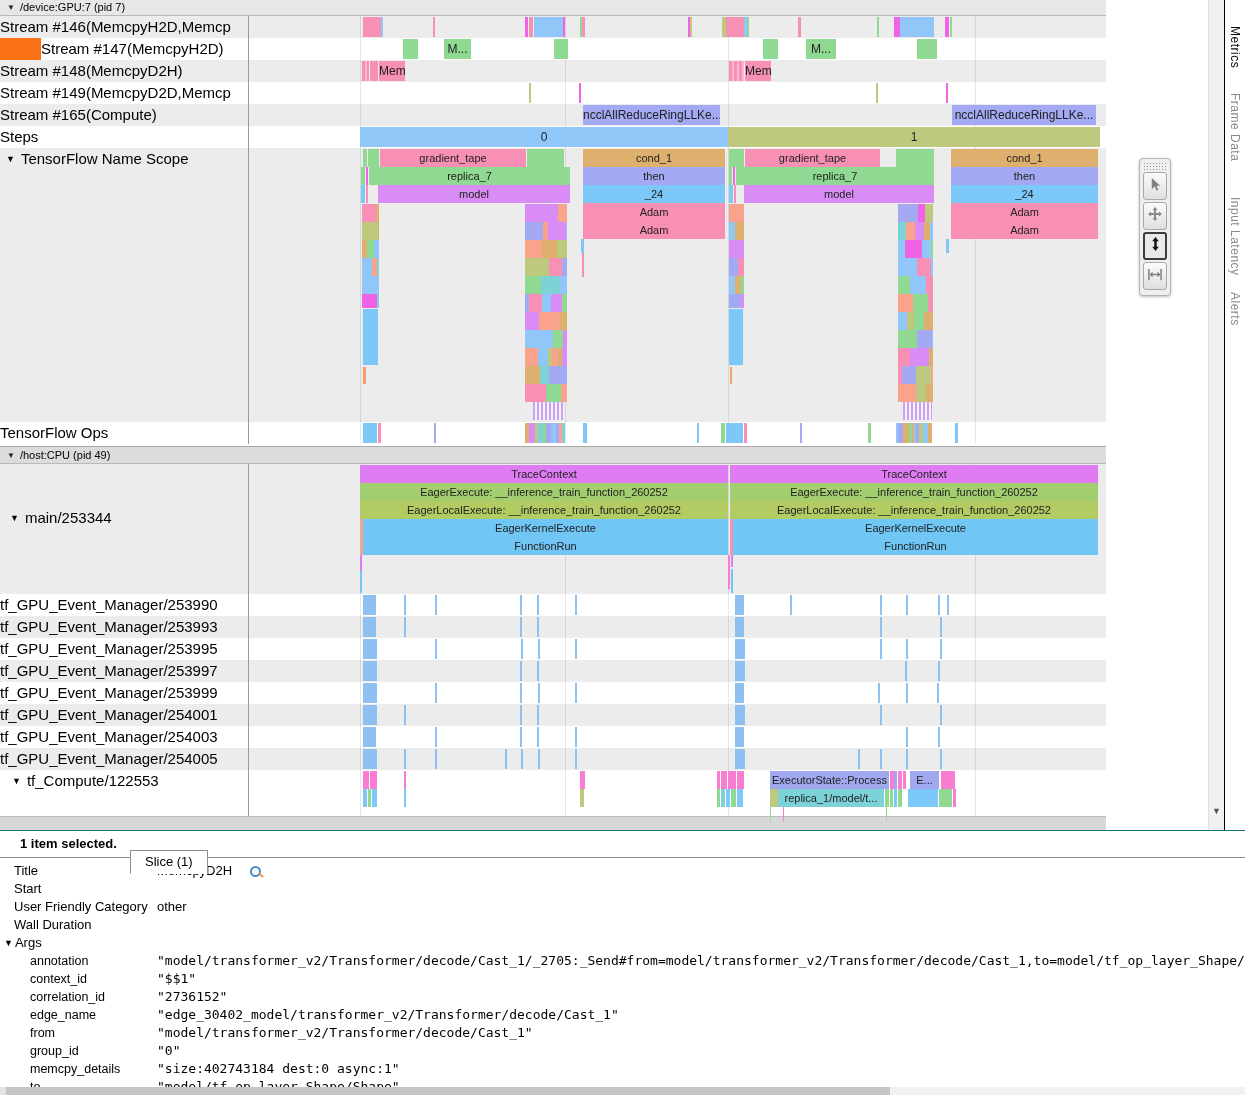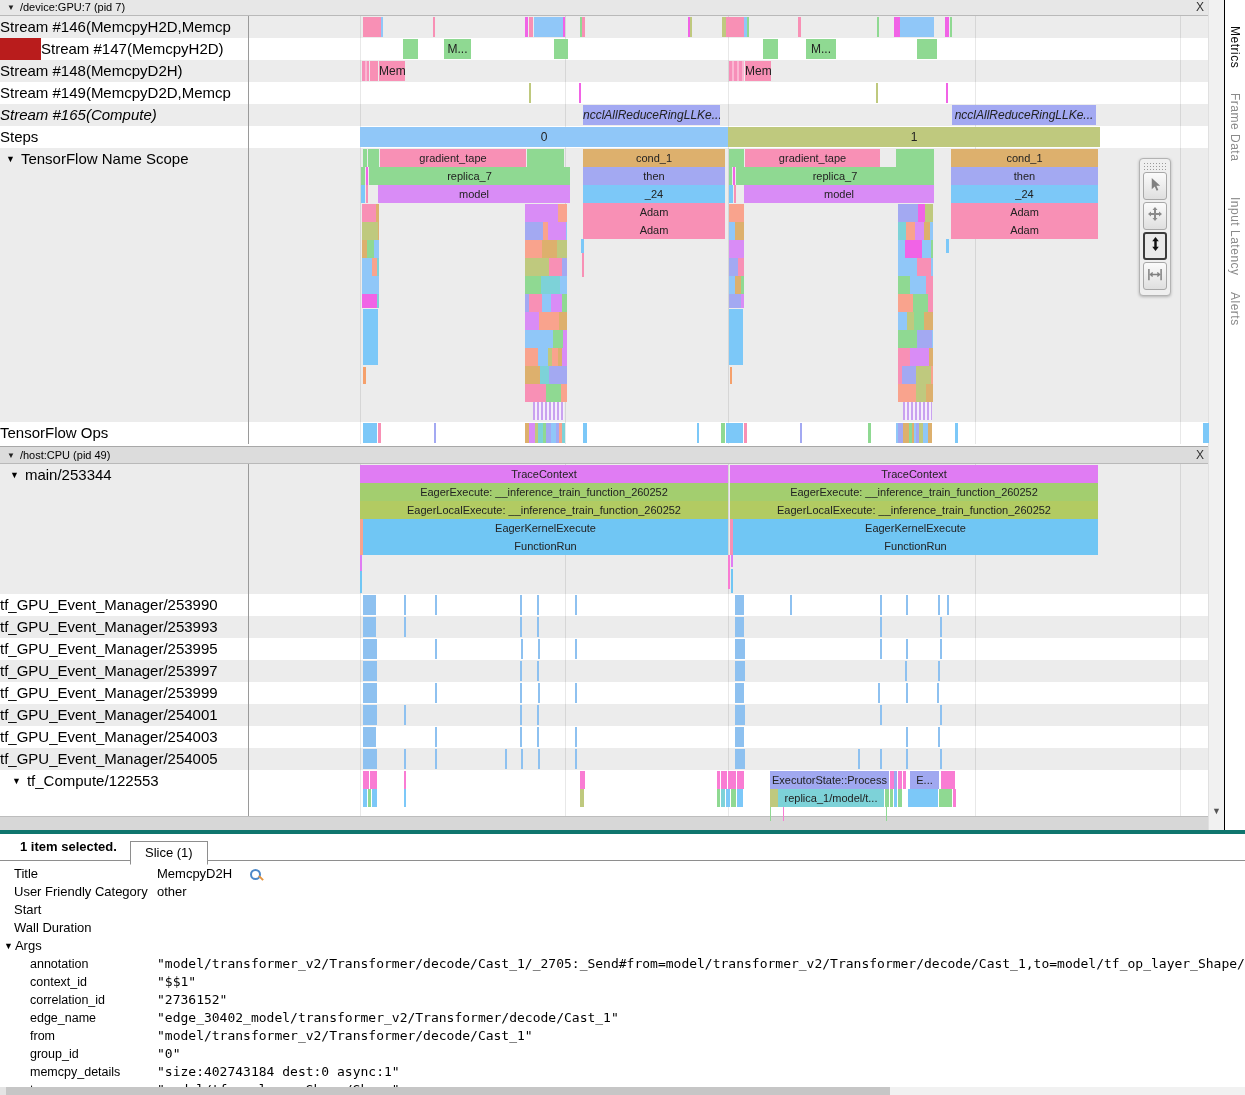--- a/index.html
+++ b/index.html
@@ -1,19 +1,19 @@
 <!DOCTYPE html>
 <html><head>
 <meta charset="utf-8">
 <style>
   html,body{margin:0;padding:0;background:#fff;}
   #root{position:relative;width:1245px;height:1095px;overflow:hidden;
         font-family:"Liberation Sans",sans-serif;color:#000;background:#fff;}
   
-  #trace{position:absolute;left:0;top:0;width:1224px;height:830px;overflow:hidden;background:#b91c1c;}
+  #trace{position:absolute;left:0;top:0;width:1106px;height:830px;overflow:hidden;background:#f97316;}
   .panel-header{position:relative;width:1208px;height:15px;background:#E7E7E7;
      border-bottom:1px solid #B9B9B9;font-size:11px;line-height:15px;white-space:nowrap;}
   .panel-header .hdr-arrow{display:inline-block;margin:0 5px 0 7px;font-size:8px;vertical-align:1px;color:#222;}
   .panel-header .close-x{position:absolute;left:1196px;top:0;font-size:12px;color:#333;cursor:default;}
   .rows{position:relative;width:1208px;}
   .row{position:relative;width:1208px;}
   .row.h22{height:22px;}
   .tlabel{position:absolute;left:0;top:0;width:246px;height:22px;font-size:15px;line-height:22px;
      white-space:nowrap;overflow:hidden;z-index:6;color:#000;}
   .tlabel .arr{font-size:9px;margin:0 6px 0 6px;vertical-align:2px;}
@@ -32,24 +32,24 @@
   #tabs-nub{position:absolute;left:1227px;top:0;width:16px;height:7px;background:#C9C9C9;}
   
   #toolbar{position:absolute;left:1139px;top:158px;width:30px;background:#EFEFEF;border:1px solid #B3B3B3;
      border-radius:4px;box-shadow:0 1px 3px rgba(0,0,0,0.25);z-index:50;padding-bottom:3px;}
   #toolbar .grip{height:8px;margin:3px 3px 2px 3px;background-image:radial-gradient(#9a9a9a 35%,transparent 36%);
      background-size:3px 3px;}
   .tool-btn{width:24px;height:28px;margin:2px auto;background:linear-gradient(#FBFBFB,#DFDFDF);
      border:1px solid #A8A8A8;border-radius:3px;display:flex;align-items:center;justify-content:center;box-sizing:border-box;}
   .tool-btn.selected{border:2px solid #3c3c3c;background:#E9E9E9;}
   
-  #details{position:absolute;left:0;top:830px;width:1245px;height:257px;background:#fff;border-top:4px solid #0f766e;overflow:hidden;}
+  #details{position:absolute;left:0;top:830px;width:1245px;height:257px;background:#fff;border-top:1px solid #0f766e;overflow:hidden;}
   #det-tabs{position:relative;height:26px;border-bottom:1px solid #8E8E8E;}
   #det-status{position:absolute;left:20px;top:0;line-height:26px;font-size:13px;font-weight:bold;}
-  #det-tab{position:absolute;left:130px;top:7px;height:22px;line-height:22px;padding:0 14px;
+  #det-tab{position:absolute;left:130px;top:19px;height:22px;line-height:22px;padding:0 14px;
      border:1px solid #8E8E8E;border-bottom:1px solid #fff;background:#fff;font-size:13px;z-index:2;margin-bottom:-1px;}
   .fld{position:relative;height:18px;}
   .fld .flabel{position:absolute;left:14px;top:0;font-size:13px;line-height:18px;}
   .fld .fvalue{position:absolute;left:157px;top:0;font-size:13px;line-height:18px;}
   #args-hdr{position:relative;height:18px;font-size:13px;line-height:18px;}
   #args-hdr .arr{font-size:9px;margin:0 2px 0 4px;vertical-align:1px;}
   .arg-row{position:relative;height:18px;white-space:nowrap;overflow:hidden;}
   .arg-row .alabel{position:absolute;left:30px;top:0;font-size:12.5px;line-height:18px;}
   .arg-row .avalue{position:absolute;left:157px;top:0;font-size:13px;line-height:18px;
      font-family:"DejaVu Sans Mono","Liberation Mono",monospace;}
@@ -120,21 +120,21 @@
             <div class="bar pinkgrad" style="left: 729px; top: 1px; width: 15px; height: 20px;"></div>
             <div class="bar" style="left: 745px; top: 1px; width: 26px; height: 20px; background: rgb(248, 144, 181); line-height: 20px; font-size: 12px;">Mem</div>
           </div>
           <div class="row h22" style="background: rgb(255, 255, 255);">
             <div class="tlabel"><span>Stream #149(MemcpyD2D,Memcp</span></div>
             <div class="bar" style="left: 529px; top: 1px; width: 2px; height: 20px; background: rgb(191, 201, 126);"></div>
             <div class="bar" style="left: 579px; top: 1px; width: 2px; height: 20px; background: rgb(241, 99, 230);"></div>
             <div class="bar" style="left: 876px; top: 1px; width: 2px; height: 20px; background: rgb(191, 201, 126);"></div>
             <div class="bar" style="left: 946px; top: 1px; width: 2px; height: 20px; background: rgb(241, 99, 230);"></div>
           </div>
-          <div class="row h22" style="background: rgb(236, 236, 236); font-style: italic;">
+          <div class="row h22" style="background: rgb(236, 236, 236);">
             <div class="tlabel"><span>Stream #165(Compute)</span></div>
             <div class="bar" style="left: 583px; top: 1px; width: 137px; height: 20px; background: rgb(163, 169, 242); line-height: 20px; font-size: 12px;">ncclAllReduceRingLLKe...</div>
             <div class="bar" style="left: 952px; top: 1px; width: 144px; height: 20px; background: rgb(163, 169, 242); line-height: 20px; font-size: 12px;">ncclAllReduceRingLLKe...</div>
           </div>
           <div class="row h22" style="background: rgb(255, 255, 255);">
             <div class="tlabel"><span>Steps</span></div>
             <div class="bar" style="left: 360px; top: 1px; width: 368px; height: 20px; background: rgb(144, 199, 248); line-height: 20px; font-size: 12px;">0</div>
             <div class="bar" style="left: 728px; top: 1px; width: 372px; height: 20px; background: rgb(191, 201, 126); line-height: 20px; font-size: 12px;">1</div>
           </div>
           <div class="row" style="height: 274px; background: rgb(236, 236, 236);">
@@ -333,21 +333,21 @@
         <span class="hdr-arrow">▼</span><span>/host:CPU (pid 49)</span>
         <span class="close-x">X</span>
       </div>
       <div class="rows" id="cpu-rows">
           <div class="grid" style="left: 360px;"></div>
           <div class="grid" style="left: 565px;"></div>
           <div class="grid" style="left: 728px;"></div>
           <div class="grid" style="left: 975px;"></div>
           <div class="grid" style="left: 1180px;"></div>
           <div class="row" style="height: 130px; background: rgb(236, 236, 236);">
-            <div class="tlabel" style="padding-left: 4px;"><span class="arr">▼</span><span>main/253344</span></div>
+            <div class="tlabel" style="padding-left: 4px; margin-top: 43px;"><span class="arr">▼</span><span>main/253344</span></div>
             <div class="bar" style="left: 360px; top: 1px; width: 368px; height: 18px; background: rgb(224, 124, 243); line-height: 18px; font-size: 11px;">TraceContext</div>
             <div class="bar" style="left: 730px; top: 1px; width: 368px; height: 18px; background: rgb(224, 124, 243); line-height: 18px; font-size: 11px;">TraceContext</div>
             <div class="bar" style="left: 360px; top: 19px; width: 368px; height: 18px; background: rgb(163, 206, 111); line-height: 18px; font-size: 11px;">EagerExecute: __inference_train_function_260252</div>
             <div class="bar" style="left: 730px; top: 19px; width: 368px; height: 18px; background: rgb(163, 206, 111); line-height: 18px; font-size: 11px;">EagerExecute: __inference_train_function_260252</div>
             <div class="bar" style="left: 360px; top: 37px; width: 368px; height: 18px; background: rgb(178, 203, 98); line-height: 18px; font-size: 11px;">EagerLocalExecute: __inference_train_function_260252</div>
             <div class="bar" style="left: 730px; top: 37px; width: 368px; height: 18px; background: rgb(178, 203, 98); line-height: 18px; font-size: 11px;">EagerLocalExecute: __inference_train_function_260252</div>
             <div class="bar" style="left: 363px; top: 55px; width: 365px; height: 18px; background: rgb(112, 198, 244); line-height: 18px; font-size: 11px;">EagerKernelExecute</div>
             <div class="bar" style="left: 733px; top: 55px; width: 365px; height: 18px; background: rgb(112, 198, 244); line-height: 18px; font-size: 11px;">EagerKernelExecute</div>
             <div class="bar" style="left: 363px; top: 73px; width: 365px; height: 18px; background: rgb(112, 198, 244); line-height: 18px; font-size: 11px;">FunctionRun</div>
             <div class="bar" style="left: 733px; top: 73px; width: 365px; height: 18px; background: rgb(112, 198, 244); line-height: 18px; font-size: 11px;">FunctionRun</div>
@@ -539,26 +539,26 @@
     <div id="det-tabs">
       <span id="det-status">1 item selected.</span>
       <span id="det-tab">Slice (1)</span>
     </div>
     <div class="fld" style="margin-top:4px;">
       <span class="flabel">Title</span>
       <span class="fvalue">MemcpyD2H</span>
       <span class="mag"></span>
     </div>
     <div class="fld">
+      <span class="flabel">Start</span>
+      <span class="fvalue"></span>
+    </div>
+    <div class="fld">
       <span class="flabel">User Friendly Category</span>
       <span class="fvalue">other</span>
-    </div>
-    <div class="fld">
-      <span class="flabel">Start</span>
-      <span class="fvalue"></span>
     </div>
     <div class="fld">
       <span class="flabel">Wall Duration</span>
       <span class="fvalue"></span>
     </div>
     <div id="args-hdr">
       <span class="arr">▼</span><span>Args</span>
     </div>
     <div id="args-rows">
         <div class="arg-row">

